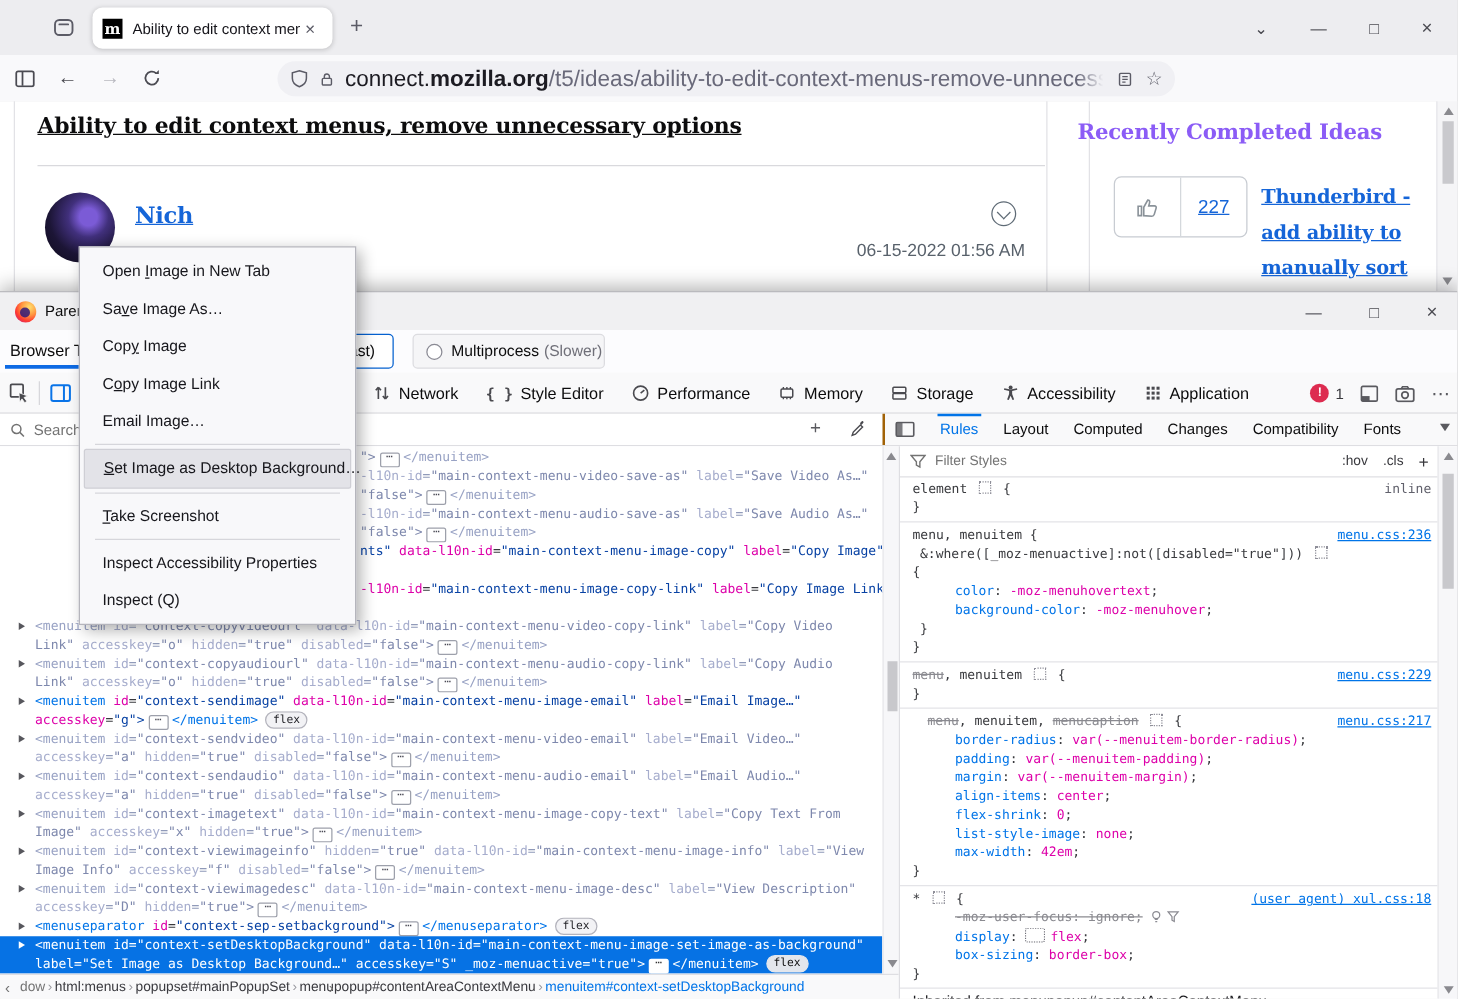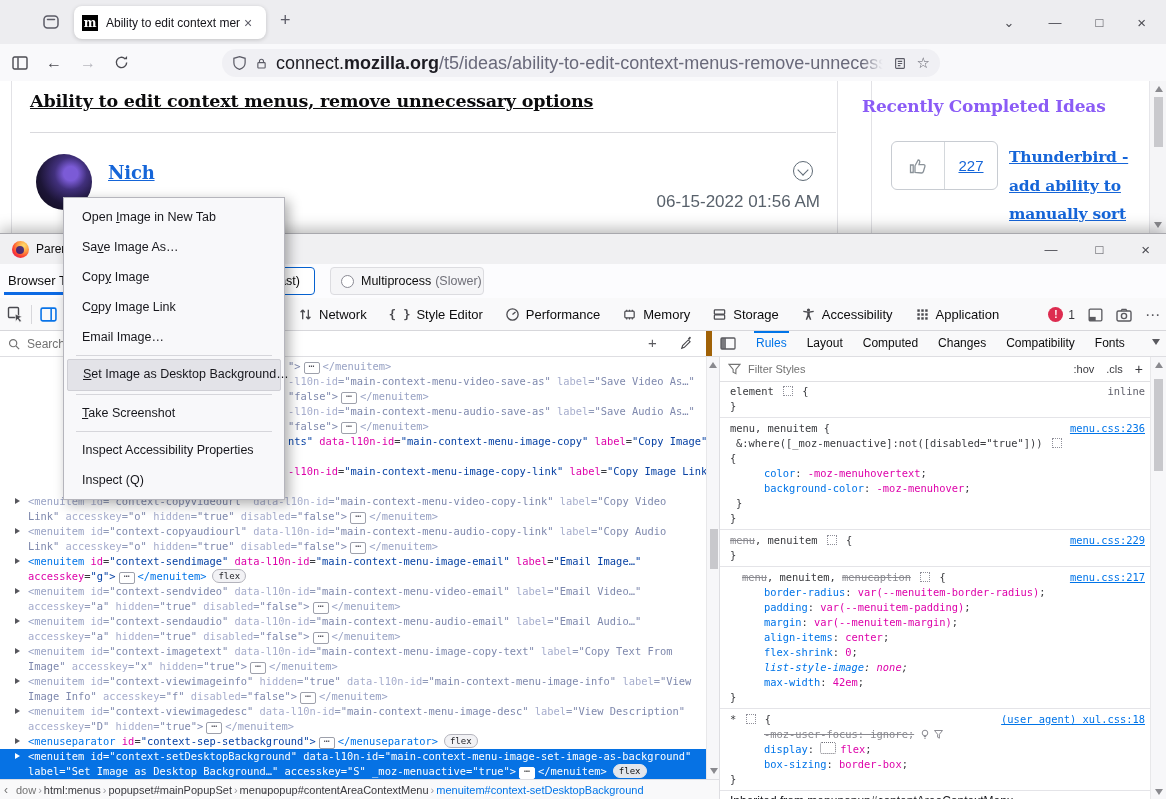--- a/index.html
+++ b/index.html
@@ -39,21 +39,21 @@
   .pagearea{position:absolute;left:0;top:81px;width:1166px;height:152px;background:#fff}
   .vline{position:absolute;top:0;height:152px;width:1px;background:#e2e2e6}
   .slab{font-family:"DejaVu Serif",serif;font-weight:bold;letter-spacing:-.2px}
   .ptitle{position:absolute;left:30px;top:10px;font-size:17.5px;color:#0c0c0d;text-decoration:underline}
   .phr{position:absolute;left:30px;top:51px;width:806px;height:1px;background:#d9d9dd}
   .avatar{position:absolute;left:36px;top:73px;width:56px;height:56px;border-radius:50%;
           background:radial-gradient(circle at 62% 35%,#7b5bd6 0 14%,#41307c 32%,#1c1536 62%,#0d0a18 100%)}
   .author{position:absolute;left:108px;top:81px;font-size:18px;color:#1565d8;text-decoration:underline}
   .chevcircle{position:absolute;left:793px;top:80px;width:20px;height:20px;border:1.6px solid #5f6b76;border-radius:50%;box-sizing:border-box}
   .chevcircle i{position:absolute;left:5px;top:4px;width:7px;height:7px;border-right:1.8px solid #5f6b76;border-bottom:1.8px solid #5f6b76;transform:rotate(45deg)}
-  .pdate{position:absolute;left:620px;top:111px;width:200px;text-align:right;font-size:17px;color:#58616b}
+  .pdate{position:absolute;left:620px;top:111px;width:200px;text-align:right;font-size:14px;color:#58616b}
   .ideas-head{position:absolute;left:862px;top:15px;font-size:17px;color:#8b5cf6}
   .kudos{position:absolute;left:891px;top:60px;width:107px;height:49px;border:1px solid #c8ccd2;border-radius:6px;
          display:flex;align-items:center;box-sizing:border-box;background:#fff}
   .kudos .cell1{flex:1;display:flex;justify-content:center;border-right:1px solid #d4d8dc;height:100%;align-items:center}
   .kudos .cell2{flex:1;text-align:center;font-size:15px;color:#1565d8;text-decoration:underline}
   .idealink{position:absolute;left:1009px;top:62px;width:150px;font-size:15.5px;line-height:28.5px;color:#1565d8;text-decoration:underline}
   .cscroll{position:absolute;left:1149px;top:0;width:17px;height:152px;background:#f5f5f7;border-left:1px solid #e6e6ea}
   .tri{width:0;height:0;margin:0 auto}
   .tri.up{border-left:4px solid transparent;border-right:4px solid transparent;border-bottom:6px solid #8a8a8f}
   .tri.down{border-left:4px solid transparent;border-right:4px solid transparent;border-top:6px solid #8a8a8f}
@@ -88,21 +88,21 @@
             text-align:center;line-height:15px}
   .errcount{font-size:12px;color:#38383d;margin-left:-8px}
   .meat{font-size:15px;color:#5a5a5f;font-family:"DejaVu Sans",sans-serif}
 
   .dtsub{position:absolute;left:0;top:97px;width:1166px;height:26px;border-bottom:1px solid #dedee2;box-sizing:border-box}
   .subleft{position:absolute;left:0;top:0;width:706px;height:25px;background:#fff;display:flex;align-items:center}
   .srchic{margin-left:8px}
   .srchph{font-size:12px;color:#737373;margin-left:7px}
   .plusbtn{position:absolute;left:648px;top:3px;font-size:15px;color:#5a5a5f}
   .dropbtn{position:absolute;left:680px;top:5px}
-  .subright{position:absolute;left:706px;top:0;width:460px;height:25px;background:#f9f9fa;border-left:6px solid #a16207;box-sizing:border-box}
+  .subright{position:absolute;left:706px;top:0;width:460px;height:25px;background:#f9f9fa;border-left:2px solid #a16207;box-sizing:border-box}
   .sbtoggle{position:absolute;left:8px;top:6px}
   .sbtabs{position:absolute;left:44px;top:0;height:25px;display:flex;align-items:center;gap:20px}
   .sbtab{font-size:12px;color:#0c0c0d;position:relative;height:25px;line-height:25px}
   .sbtab.active{color:#0074e8}
   .sbtab.active::before{content:"";position:absolute;left:-2px;right:-2px;top:0;height:2px;background:#0074e8}
   .sbmore{position:absolute;right:6px;top:8px;width:0;height:0;border-left:4px solid transparent;border-right:4px solid transparent;border-top:6px solid #5a5a5f}
   .mlines{position:absolute;left:0;top:123px;width:706px;height:422px;background:#fff;padding-top:2px;box-sizing:border-box;overflow:hidden}
   .mline{position:relative;height:15px;line-height:15px;font-size:10.4px;white-space:nowrap;overflow:hidden;
          font-family:"DejaVu Sans Mono","Liberation Mono",monospace}
   .mline .arr{position:absolute;left:15px;top:4px;width:0;height:0;border-left:5px solid #57575d;
@@ -535,21 +535,21 @@
             <div class="rline"><span class="rlink">menu.css:229</span><span style="padding-left: 0px;"><span class="s-s">menu</span><span class="s-p">, menuitem </span><span class="s-tg"></span><span class="s-p"> {</span></span></div>
             <div class="rline"><span style="padding-left: 0px;"><span class="s-p">}</span></span></div>
           </div>
           <div class="rblock">
             <div class="rline"><span class="rlink">menu.css:217</span><span style="padding-left: 12px;"><span class="s-s">menu</span><span class="s-p">, menuitem, </span><span class="s-s">menucaption</span><span class="s-p"> </span><span class="s-tg"></span><span class="s-p"> {</span></span></div>
             <div class="rline"><span style="padding-left: 34px;"><span class="s-n">border-radius</span><span class="s-p">: </span><span class="s-m">var(--menuitem-border-radius)</span><span class="s-p">;</span></span></div>
             <div class="rline"><span style="padding-left: 34px;"><span class="s-n">padding</span><span class="s-p">: </span><span class="s-m">var(--menuitem-padding)</span><span class="s-p">;</span></span></div>
             <div class="rline"><span style="padding-left: 34px;"><span class="s-n">margin</span><span class="s-p">: </span><span class="s-m">var(--menuitem-margin)</span><span class="s-p">;</span></span></div>
             <div class="rline"><span style="padding-left: 34px;"><span class="s-n">align-items</span><span class="s-p">: </span><span class="s-m">center</span><span class="s-p">;</span></span></div>
             <div class="rline"><span style="padding-left: 34px;"><span class="s-n">flex-shrink</span><span class="s-p">: </span><span class="s-m">0</span><span class="s-p">;</span></span></div>
-            <div class="rline"><span style="padding-left: 34px; font-style: italic;"><span class="s-n">list-style-image</span><span class="s-p">: </span><span class="s-m">none</span><span class="s-p">;</span></span></div>
+            <div class="rline"><span style="padding-left: 34px;"><span class="s-n">list-style-image</span><span class="s-p">: </span><span class="s-m">none</span><span class="s-p">;</span></span></div>
             <div class="rline"><span style="padding-left: 34px;"><span class="s-n">max-width</span><span class="s-p">: </span><span class="s-m">42em</span><span class="s-p">;</span></span></div>
             <div class="rline"><span style="padding-left: 0px;"><span class="s-p">}</span></span></div>
           </div>
           <div class="rblock">
             <div class="rline"><span class="rlink">(user agent) xul.css:18</span><span style="padding-left: 0px;"><span class="s-p">* </span><span class="s-tg"></span><span class="s-p"> {</span></span></div>
             <div class="rline"><span style="padding-left: 34px;"><span class="s-s">-moz-user-focus: ignore;</span><span class="s-ic"><svg width="26" height="11" viewBox="0 0 26 11">
                     <g fill="none" stroke="#8b8b92">
                       <circle cx="5" cy="4" r="2.8"></circle>
                       <path d="M3.8 7.5h2.4M4.2 9.2h1.6"></path>
                       <path d="M14.5 1.5h8l-3.1 3.8v3.9l-1.8-1V5.3z"></path>

